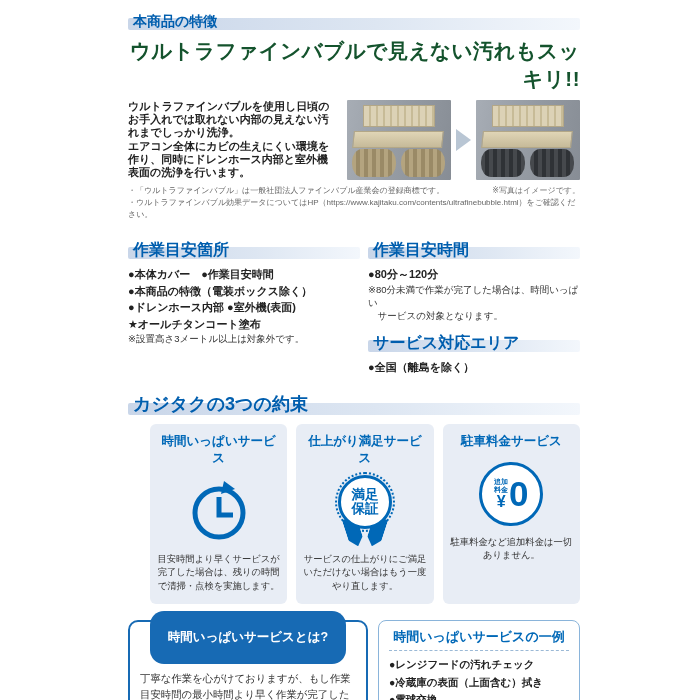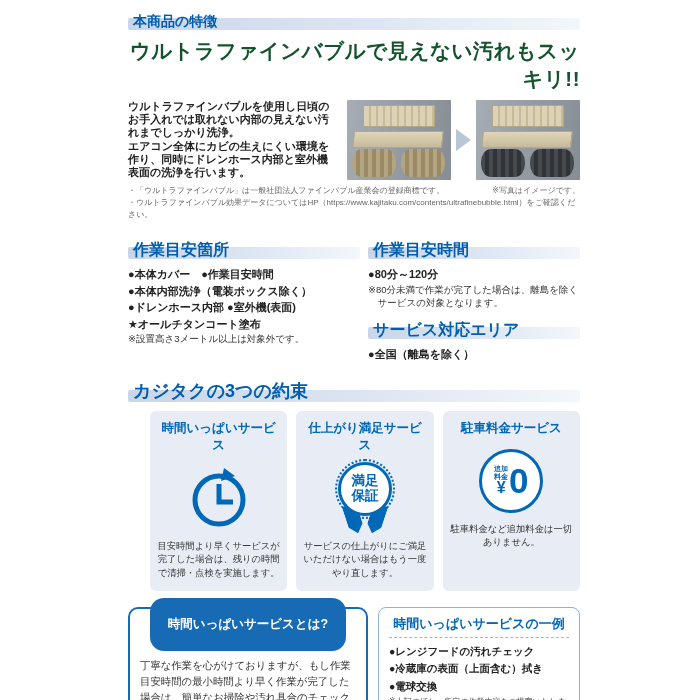--- a/index.html
+++ b/index.html
@@ -121,33 +121,33 @@
   <div class="footnote">・ウルトラファインバブル効果データについてはHP（https://www.kajitaku.com/contents/ultrafinebubble.html）をご確認ください。</div>
 
   <div class="row">
     <div class="col-l">
       <div class="hd hd-md">
         <div class="hd-bar"></div>
         <div class="hd-txt">作業目安箇所</div>
       </div>
       <div class="list">
         <div>●本体カバー　●作業目安時間</div>
-        <div>●本体内部洗浄（電装ボックス除く）</div>
+        <div>●本商品の特徴（電装ボックス除く）</div>
         <div>●ドレンホース内部 ●室外機(表面)</div>
         <div>★オールチタンコート塗布</div>
       </div>
       <div class="note">※設置高さ3メートル以上は対象外です。</div>
     </div>
     <div class="col-r">
       <div class="hd hd-md">
         <div class="hd-bar"></div>
         <div class="hd-txt">作業目安時間</div>
       </div>
       <div class="list">●80分～120分</div>
-      <div class="note">※80分未満で作業が完了した場合は、離島を除く</div>
+      <div class="note">※80分未満で作業が完了した場合は、時間いっぱい</div>
       <div class="note note-indent">サービスの対象となります。</div>
       <div class="hd hd-md" style="margin-top:10px;">
         <div class="hd-bar"></div>
         <div class="hd-txt">サービス対応エリア</div>
       </div>
       <div class="list">●全国（離島を除く）</div>
     </div>
   </div>
 
   <div class="hd hd-lg" style="margin-top:16px;">

